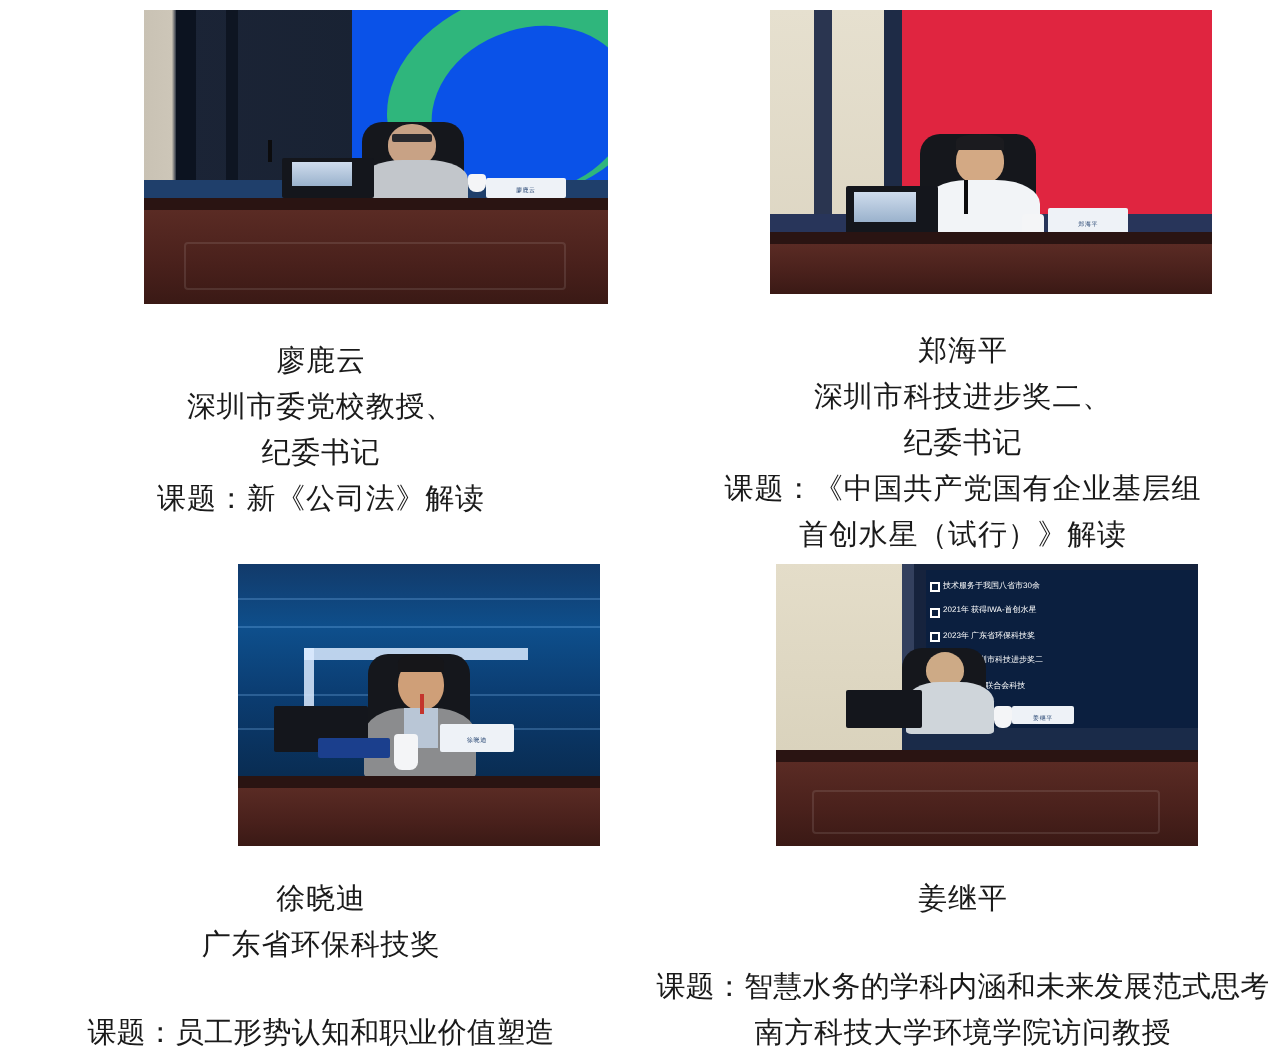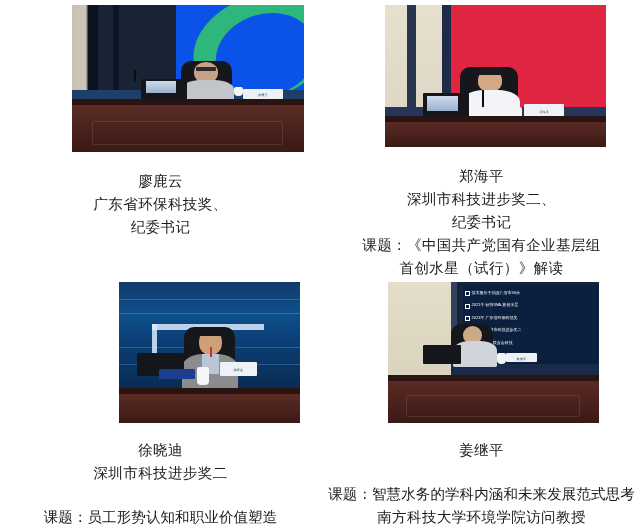--- a/index.html
+++ b/index.html
@@ -170,22 +170,23 @@
         <div class="podium">
           <div class="podium-top"></div>
           <div class="podium-face">
             <div class="podium-inset"></div>
           </div>
         </div>
       </div>
 
       <div class="caption">
         <div class="cap-line cap-name">廖鹿云</div>
-        <div class="cap-line">广东省环保科技奖、</div>
+        <div class="cap-line">深圳市委党校教授、</div>
         <div class="cap-line">纪委书记</div>
+        <div class="cap-line cap-topic">课题：新《公司法》解读</div>
       </div>
     </div>
 
     <div class="cell c2">
       <div class="photo p2">
         <div class="wall"></div>
         <div class="beige"></div>
         <div class="beigecol"></div>
         <div class="red"></div>
         <div class="darkb"></div>
@@ -240,21 +241,21 @@
         </div>
         <div style="left:22%;top:62%;width:20%;height:7%;background:#1b3f8d;border-radius:1px;"></div>
         <div class="podium">
           <div class="podium-top"></div>
           <div class="podium-face"></div>
         </div>
       </div>
 
       <div class="caption">
         <div class="cap-line cap-name">徐晓迪</div>
-        <div class="cap-line">深圳市科技进步奖二</div>
+        <div class="cap-line">广东省环保科技奖</div>
         <div class="cap-line cap-topic">课题：员工形势认知和职业价值塑造</div>
       </div>
     </div>
 
     <div class="cell c4">
       <div class="photo p4">
         <div class="wall"></div>
         <div class="beige"></div>
         <div style="left:30%;top:0;width:3%;height:70%;background:#33405e;"></div>
         <div class="slide">

